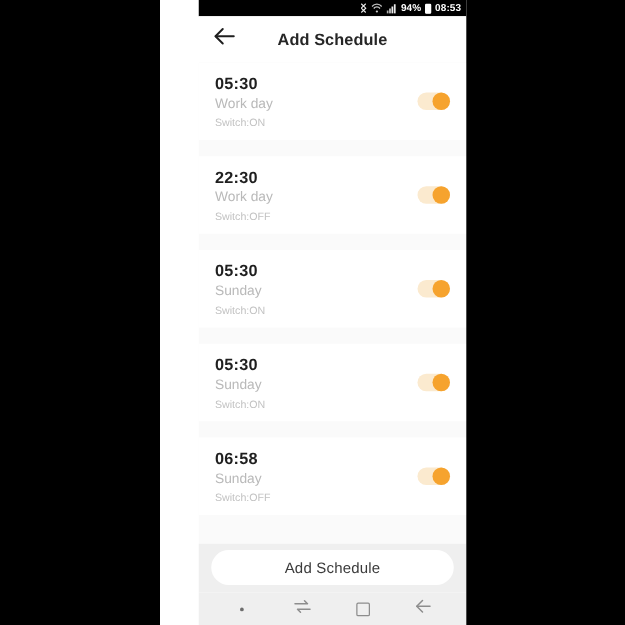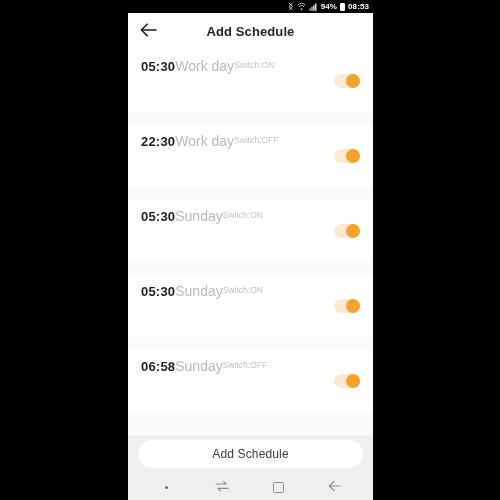--- a/index.html
+++ b/index.html
@@ -16,20 +16,21 @@
   }
   
   #phone {
     position: absolute;
     left: 128px; top: 0;
     width: 245px; height: 500px;
     background: #ffffff;
     display: flex;
     flex-direction: column;
     overflow: hidden;
+    padding-left: 31px;
   }
 
   
   .statusbar {
     height: 13px;
     background: #000000;
     color: #ffffff;
     display: flex;
     align-items: center;
     justify-content: flex-end;
@@ -98,30 +99,30 @@
   .row {
     background: #ffffff;
     height: 62px;
     margin-bottom: 13px;
     padding: 8px 13px 0 13px;
     display: flex;
     align-items: flex-start;
     justify-content: space-between;
     position: relative;
   }
-  .row-texts { display: flex; }
+  .row-texts { display: flex; flex-direction: column; }
   .row-time {
     font-size: 13px;
     font-weight: 700;
     color: #1f1f1f;
     line-height: 17px;
     letter-spacing: .2px;
   }
   .row-day {
-    font-size: 14px;
+    font-size: 11px;
     color: #b9b9b9;
     line-height: 16px;
   }
   .row-switch {
     font-size: 8.5px;
     color: #c2c2c2;
     line-height: 15px;
   }
   .toggle {
     width: 26px; height: 14px;

